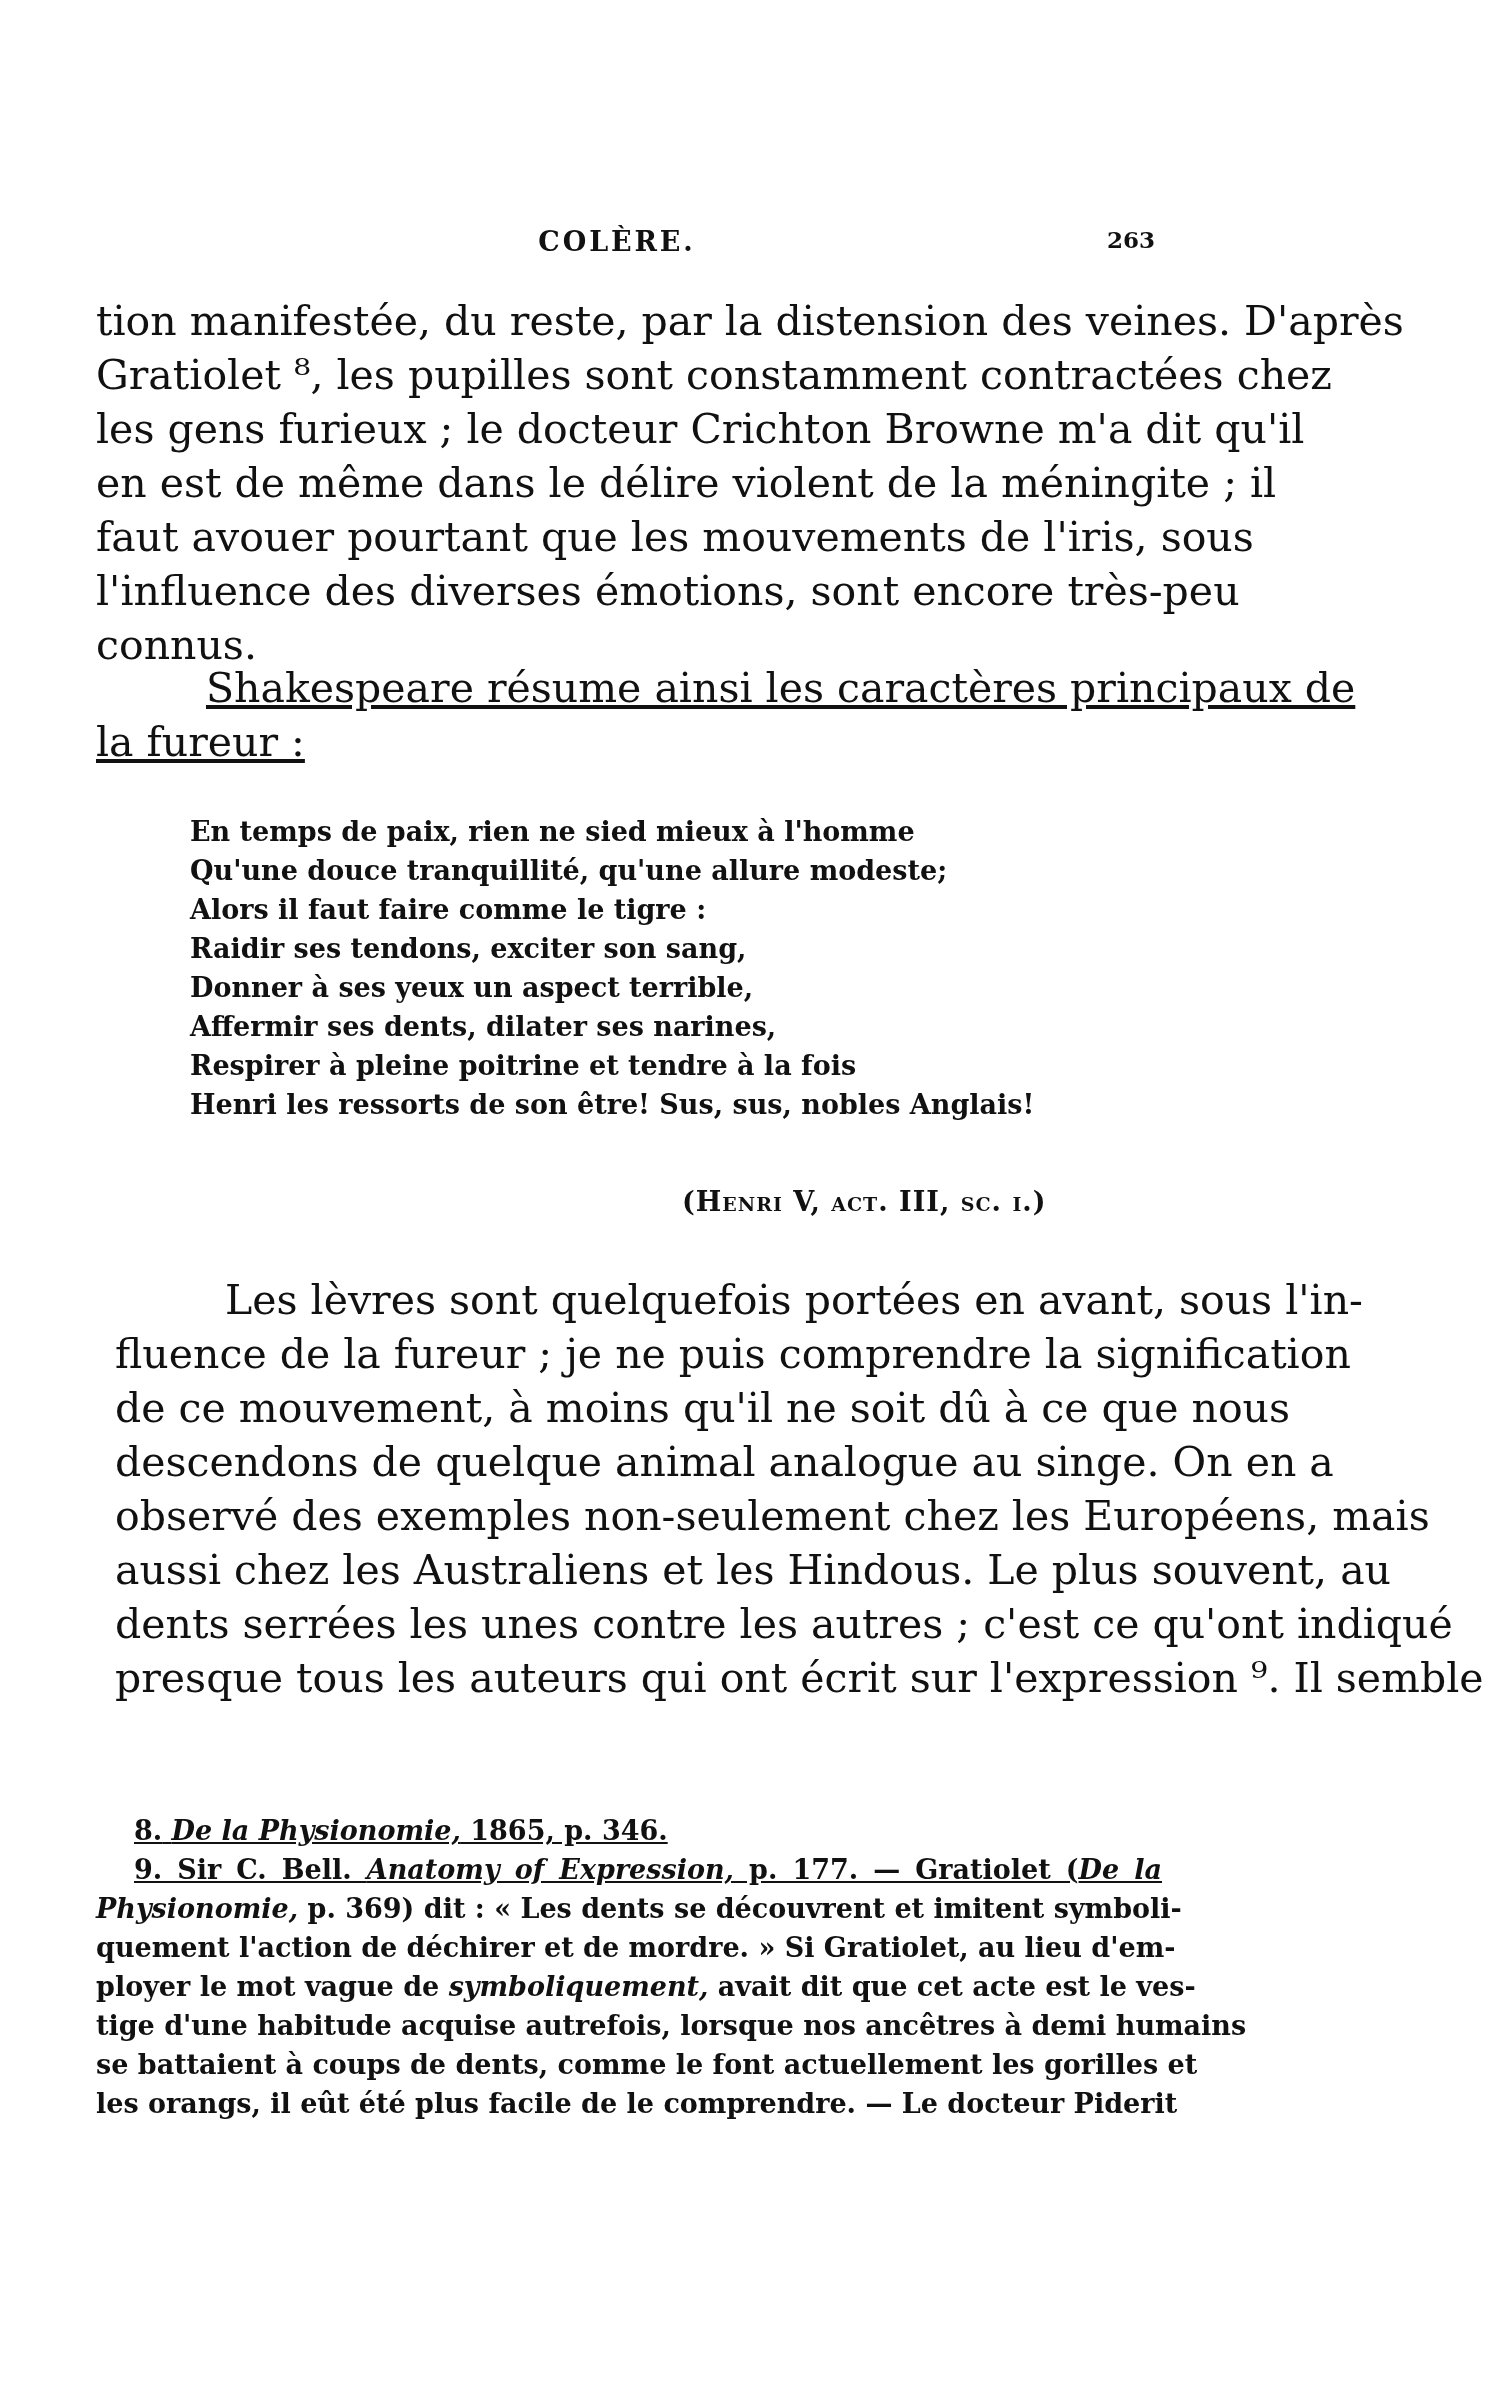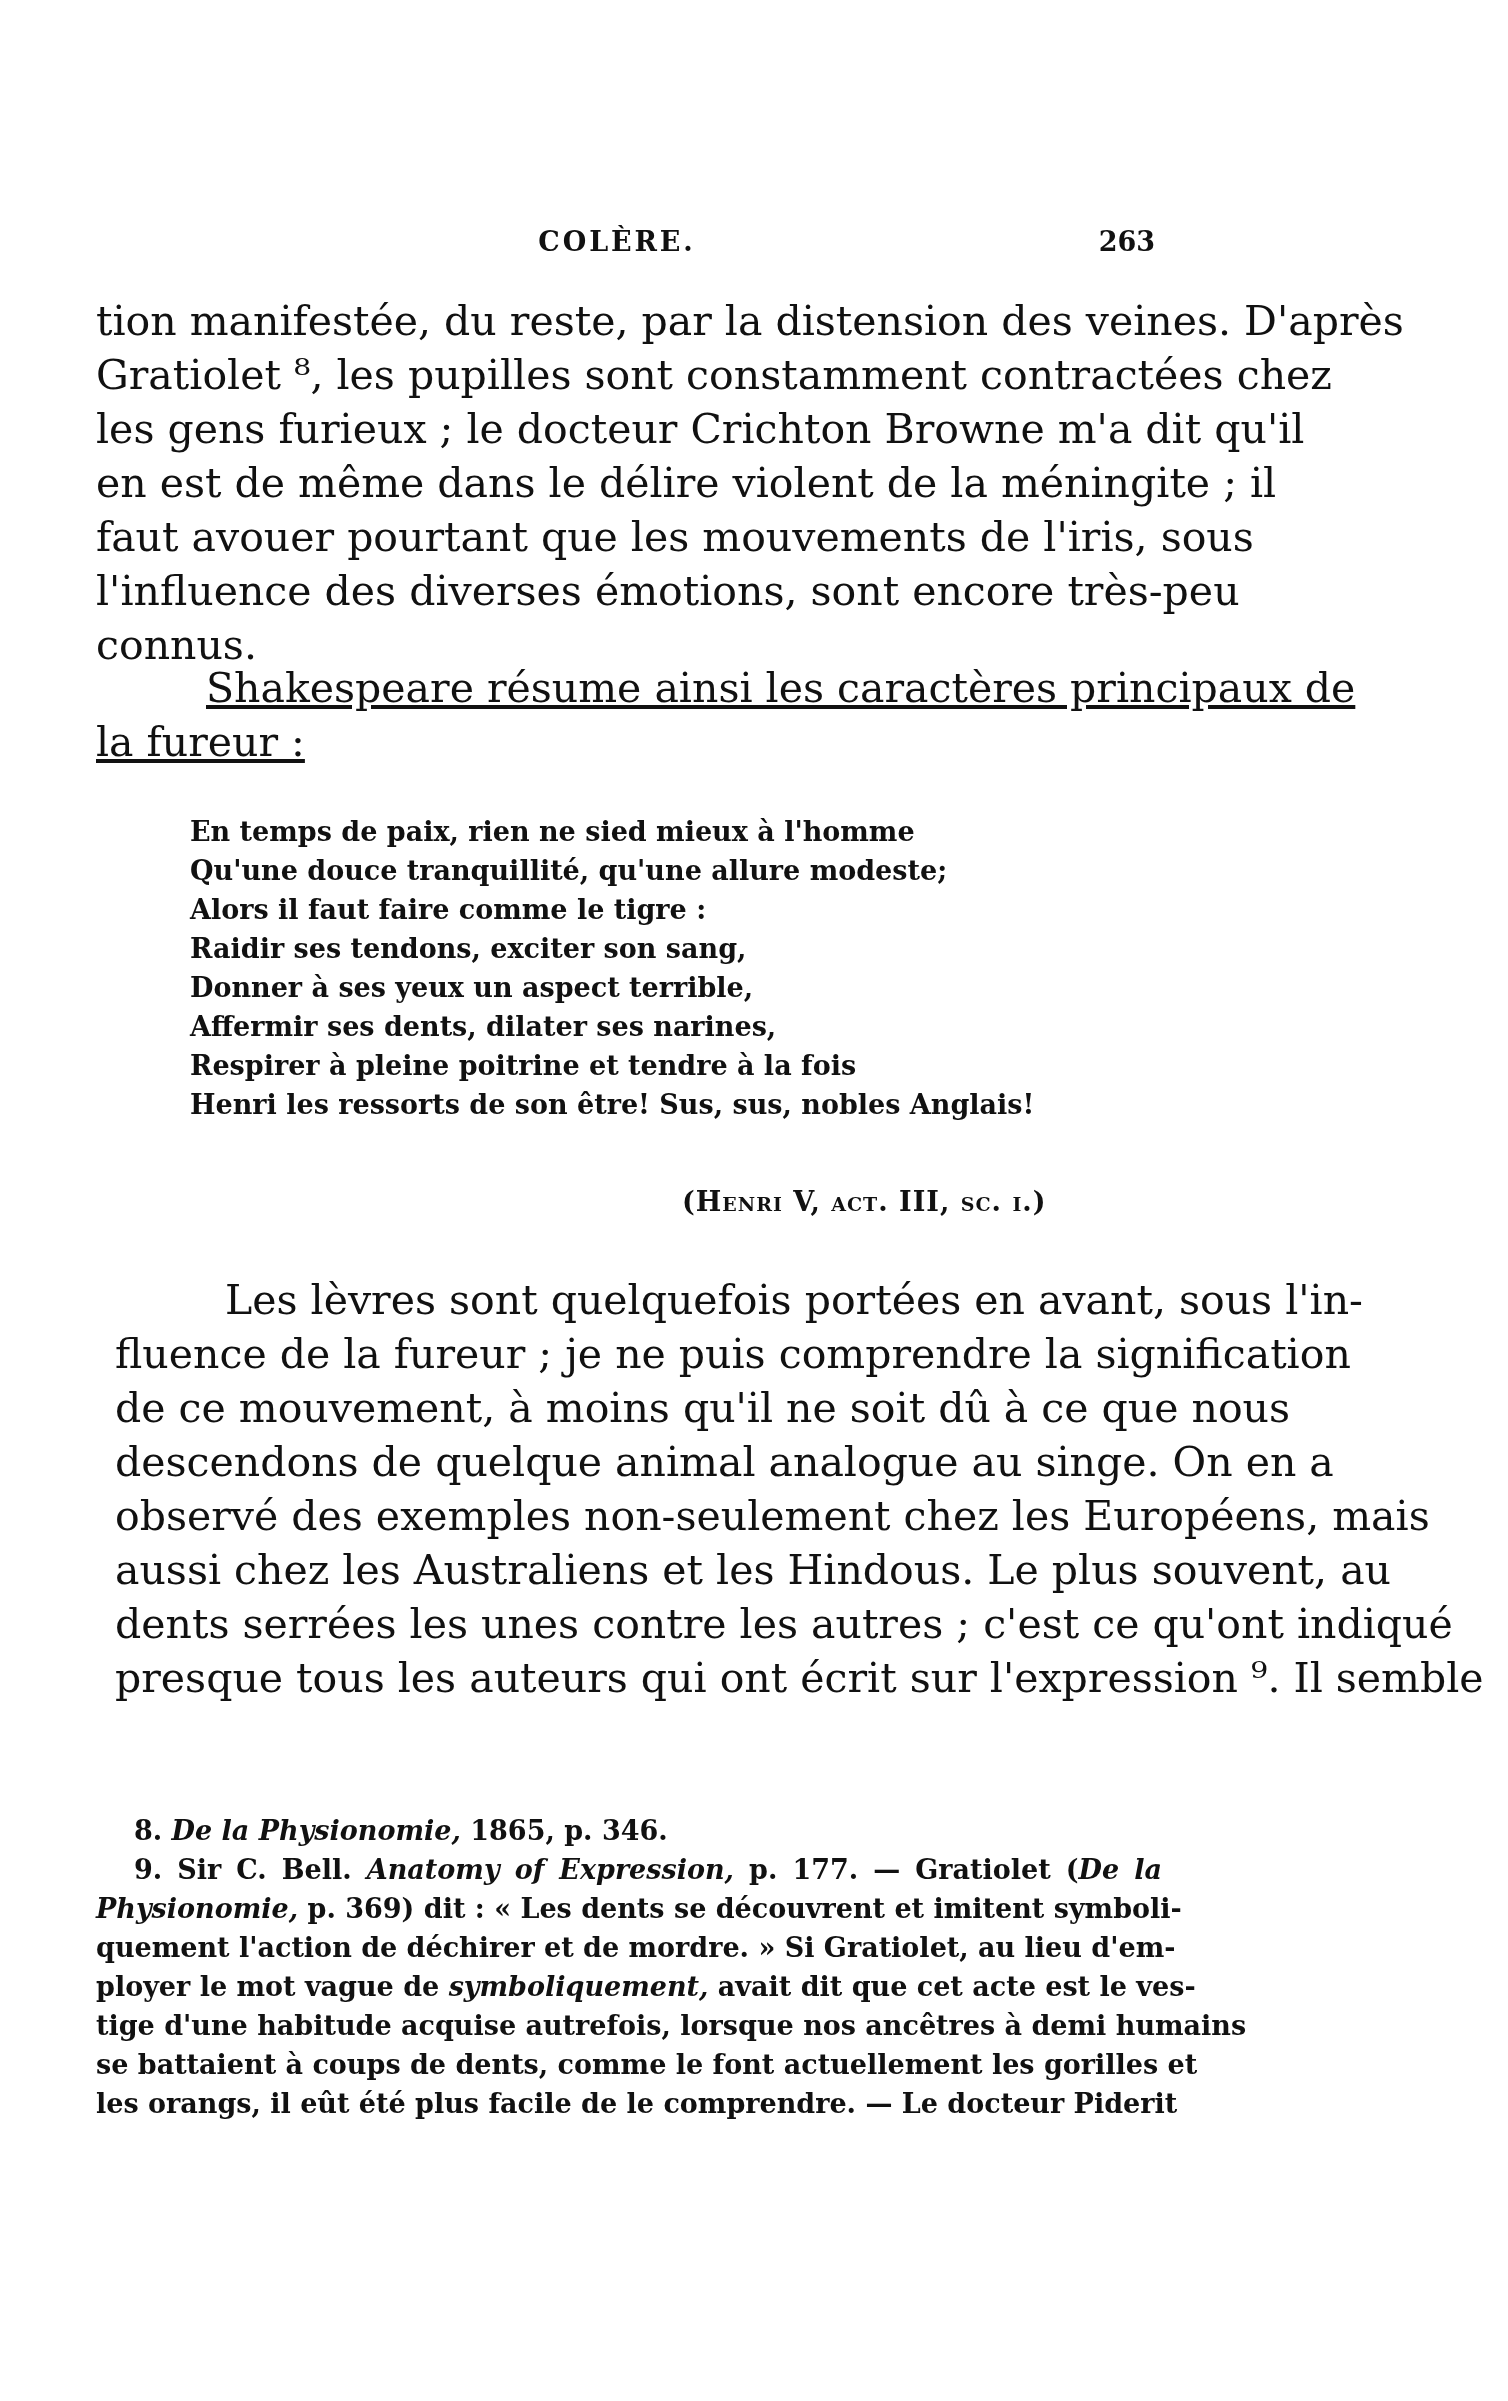--- a/index.html
+++ b/index.html
@@ -1,32 +1,32 @@
 <!DOCTYPE html>
 <html style="font-size:7.7px"><head>
 <meta charset="utf-8">
 <style>
   html, body { margin: 0; padding: 0; background: #ffffff; }
   body { width: 1508px; height: 2557px; position: relative; overflow: hidden; color: #111; font-family: "DejaVu Serif", serif; }
   .page { position: absolute; left: 0; top: 0; width: 1508px; height: 2557px; }
   .running-head { position: absolute; top: 226px; left: 79px; width: 1076px; height: 38px; }
   .running-title { position: absolute; left: 0; width: 100%; text-align: center; font-size: 27px; letter-spacing: 2.9px; font-weight: bold; }
-  .page-number { position: absolute; right: 0; font-size: 27px; font-weight: bold; margin-left: 24px; }
+  .page-number { position: absolute; right: 0; font-size: 23px; font-weight: bold; margin-left: 24px; }
   .body { position: absolute; left: 96px; width: 1076px; font-size: 41px; line-height: 54px; }
   .line { white-space: nowrap; text-align: justify; text-align-last: justify; display: block; height: 54px; }
   .line.last { text-align-last: left; }
   .indent { padding-left: 110px; }
   .poem { position: absolute; left: 190px; font-size: 27px; line-height: 39px; font-weight: bold; }
   .poem .pline { display: block; white-space: nowrap; height: 39px; }
   .citation { position: absolute; left: 682px; top: 1186px; font-size: 27px; font-weight: bold; letter-spacing: 1px; text-align: center; }
   .sc { font-variant: small-caps; }
   .footnotes { position: absolute; left: 96px; width: 1066px; top: 1811px; font-size: 27px; line-height: 39px; font-weight: bold; }
   .fline { display: block; white-space: nowrap; text-align: justify; text-align-last: justify; height: 39px; }
   .fline.last { text-align-last: left; }
-  .fn-indent { padding-left: 38px; }
+  .fn-indent { padding-left: 38px; text-decoration: underline; }
   em { font-style: italic; }
 </style>
 </head>
 <body>
 
 <div class="page">
 
   <div class="running-head">
     <span class="running-title">COLÈRE.</span>
     <span class="page-number">263</span>

